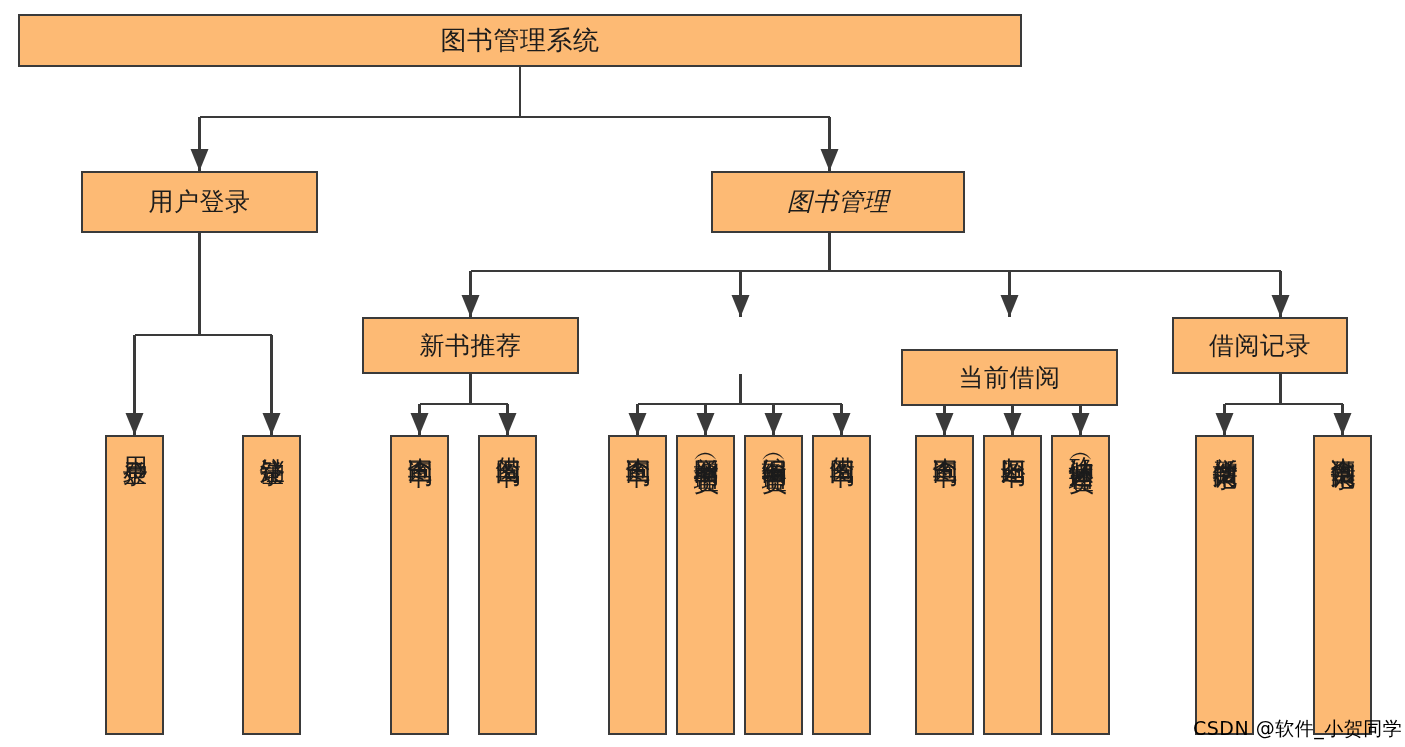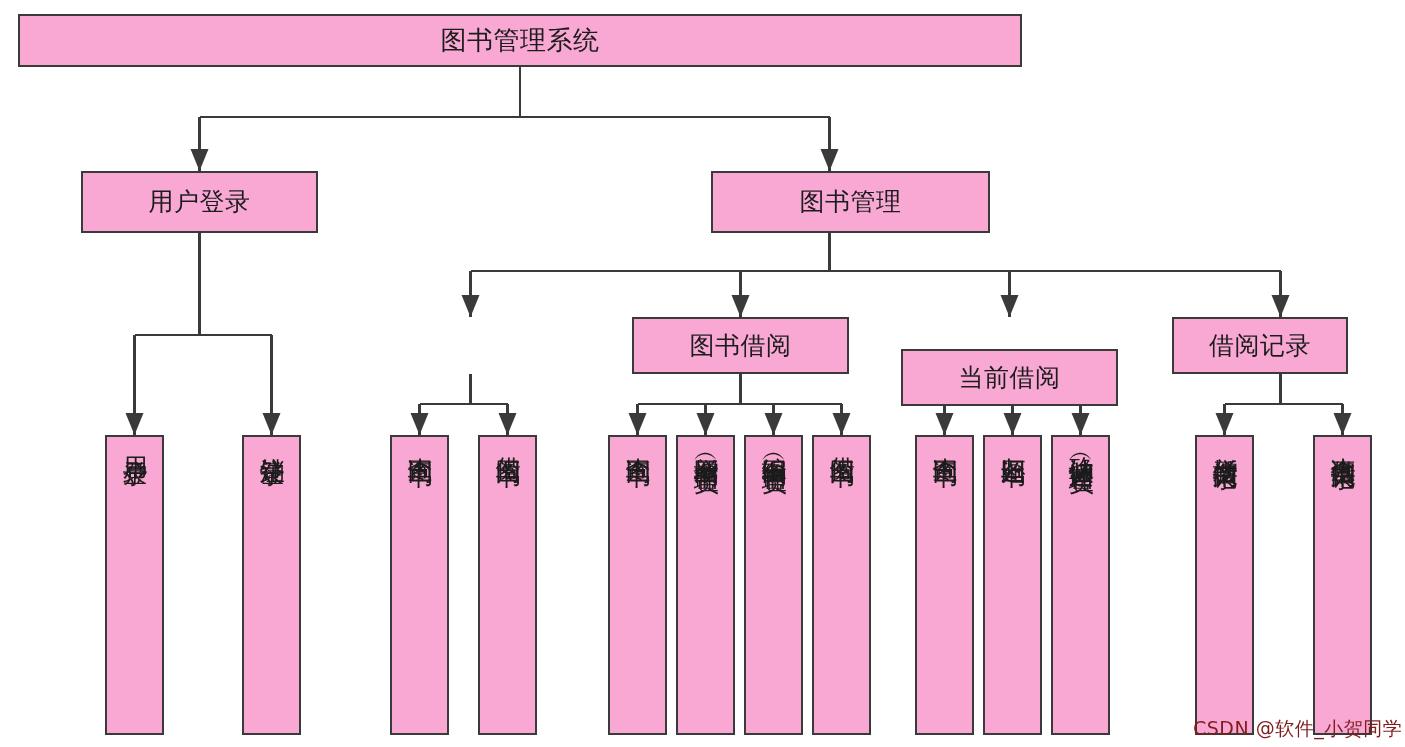--- a/index.html
+++ b/index.html
@@ -22,21 +22,21 @@
     left: 0;
     top: 0;
     width: 1405px;
     height: 747px;
     pointer-events: none;
   }
   .node {
     position: absolute;
     box-sizing: border-box;
     border: 2.5px solid #3a3a3a;
-    background: #f9a8d4;
+    background: #fdba74;
     display: flex;
     align-items: center;
     justify-content: center;
     overflow: hidden;
   }
   .node-label {
     color: #1c1c1c;
     text-align: center;
     line-height: 1.18;
     letter-spacing: 0.5px;
@@ -56,21 +56,21 @@
   .node.vertical .node-label {
     writing-mode: vertical-rl;
     text-orientation: upright;
     font-size: 25px;
     line-height: 1.05;
     letter-spacing: 2px;
     white-space: normal;
   }
   .watermark {
     position: absolute;
-    color: #7f1d1d;
+    color: #000000;
     font-size: 19px;
     letter-spacing: 0.5px;
     white-space: nowrap;
     user-select: none;
   }
 </style>
 </head>
 <body>
 
 <div id="diagram-root">
@@ -130,26 +130,26 @@
       <polygon points="1333.5,413 1351.5,413 1342.5,435" fill="#3a3a3a"></polygon>
     </svg>
 
   <div class="node root horizontal" style="left: 18px; top: 14px; width: 1004px; height: 53px;">
     <span class="node-label">图书管理系统</span>
   </div>
 
   <div class="node horizontal" style="left: 81px; top: 171px; width: 237px; height: 62px;">
     <span class="node-label">用户登录</span>
   </div>
-  <div class="node horizontal" style="left: 711px; top: 171px; width: 279px; height: 62px;">
+  <div class="node horizontal" style="left: 711px; top: 171px; width: 254px; height: 62px; font-style: italic;">
     <span class="node-label">图书管理</span>
   </div>
 
-  <div class="node horizontal" style="left: 632px; top: 317px; width: 217px; height: 57px;">
-    <span class="node-label">图书借阅</span>
+  <div class="node horizontal" style="left: 362px; top: 317px; width: 217px; height: 57px;">
+    <span class="node-label">新书推荐</span>
   </div>
   <div class="node horizontal" style="left: 901px; top: 317px; width: 217px; height: 57px; margin-top: 32px;">
     <span class="node-label">当前借阅</span>
   </div>
   <div class="node horizontal" style="left: 1172px; top: 317px; width: 176px; height: 57px;">
     <span class="node-label">借阅记录</span>
   </div>
 
   <div class="node vertical" style="left: 105px; top: 435px; width: 59px; height: 300px;">
     <span class="node-label">用户登录</span>

